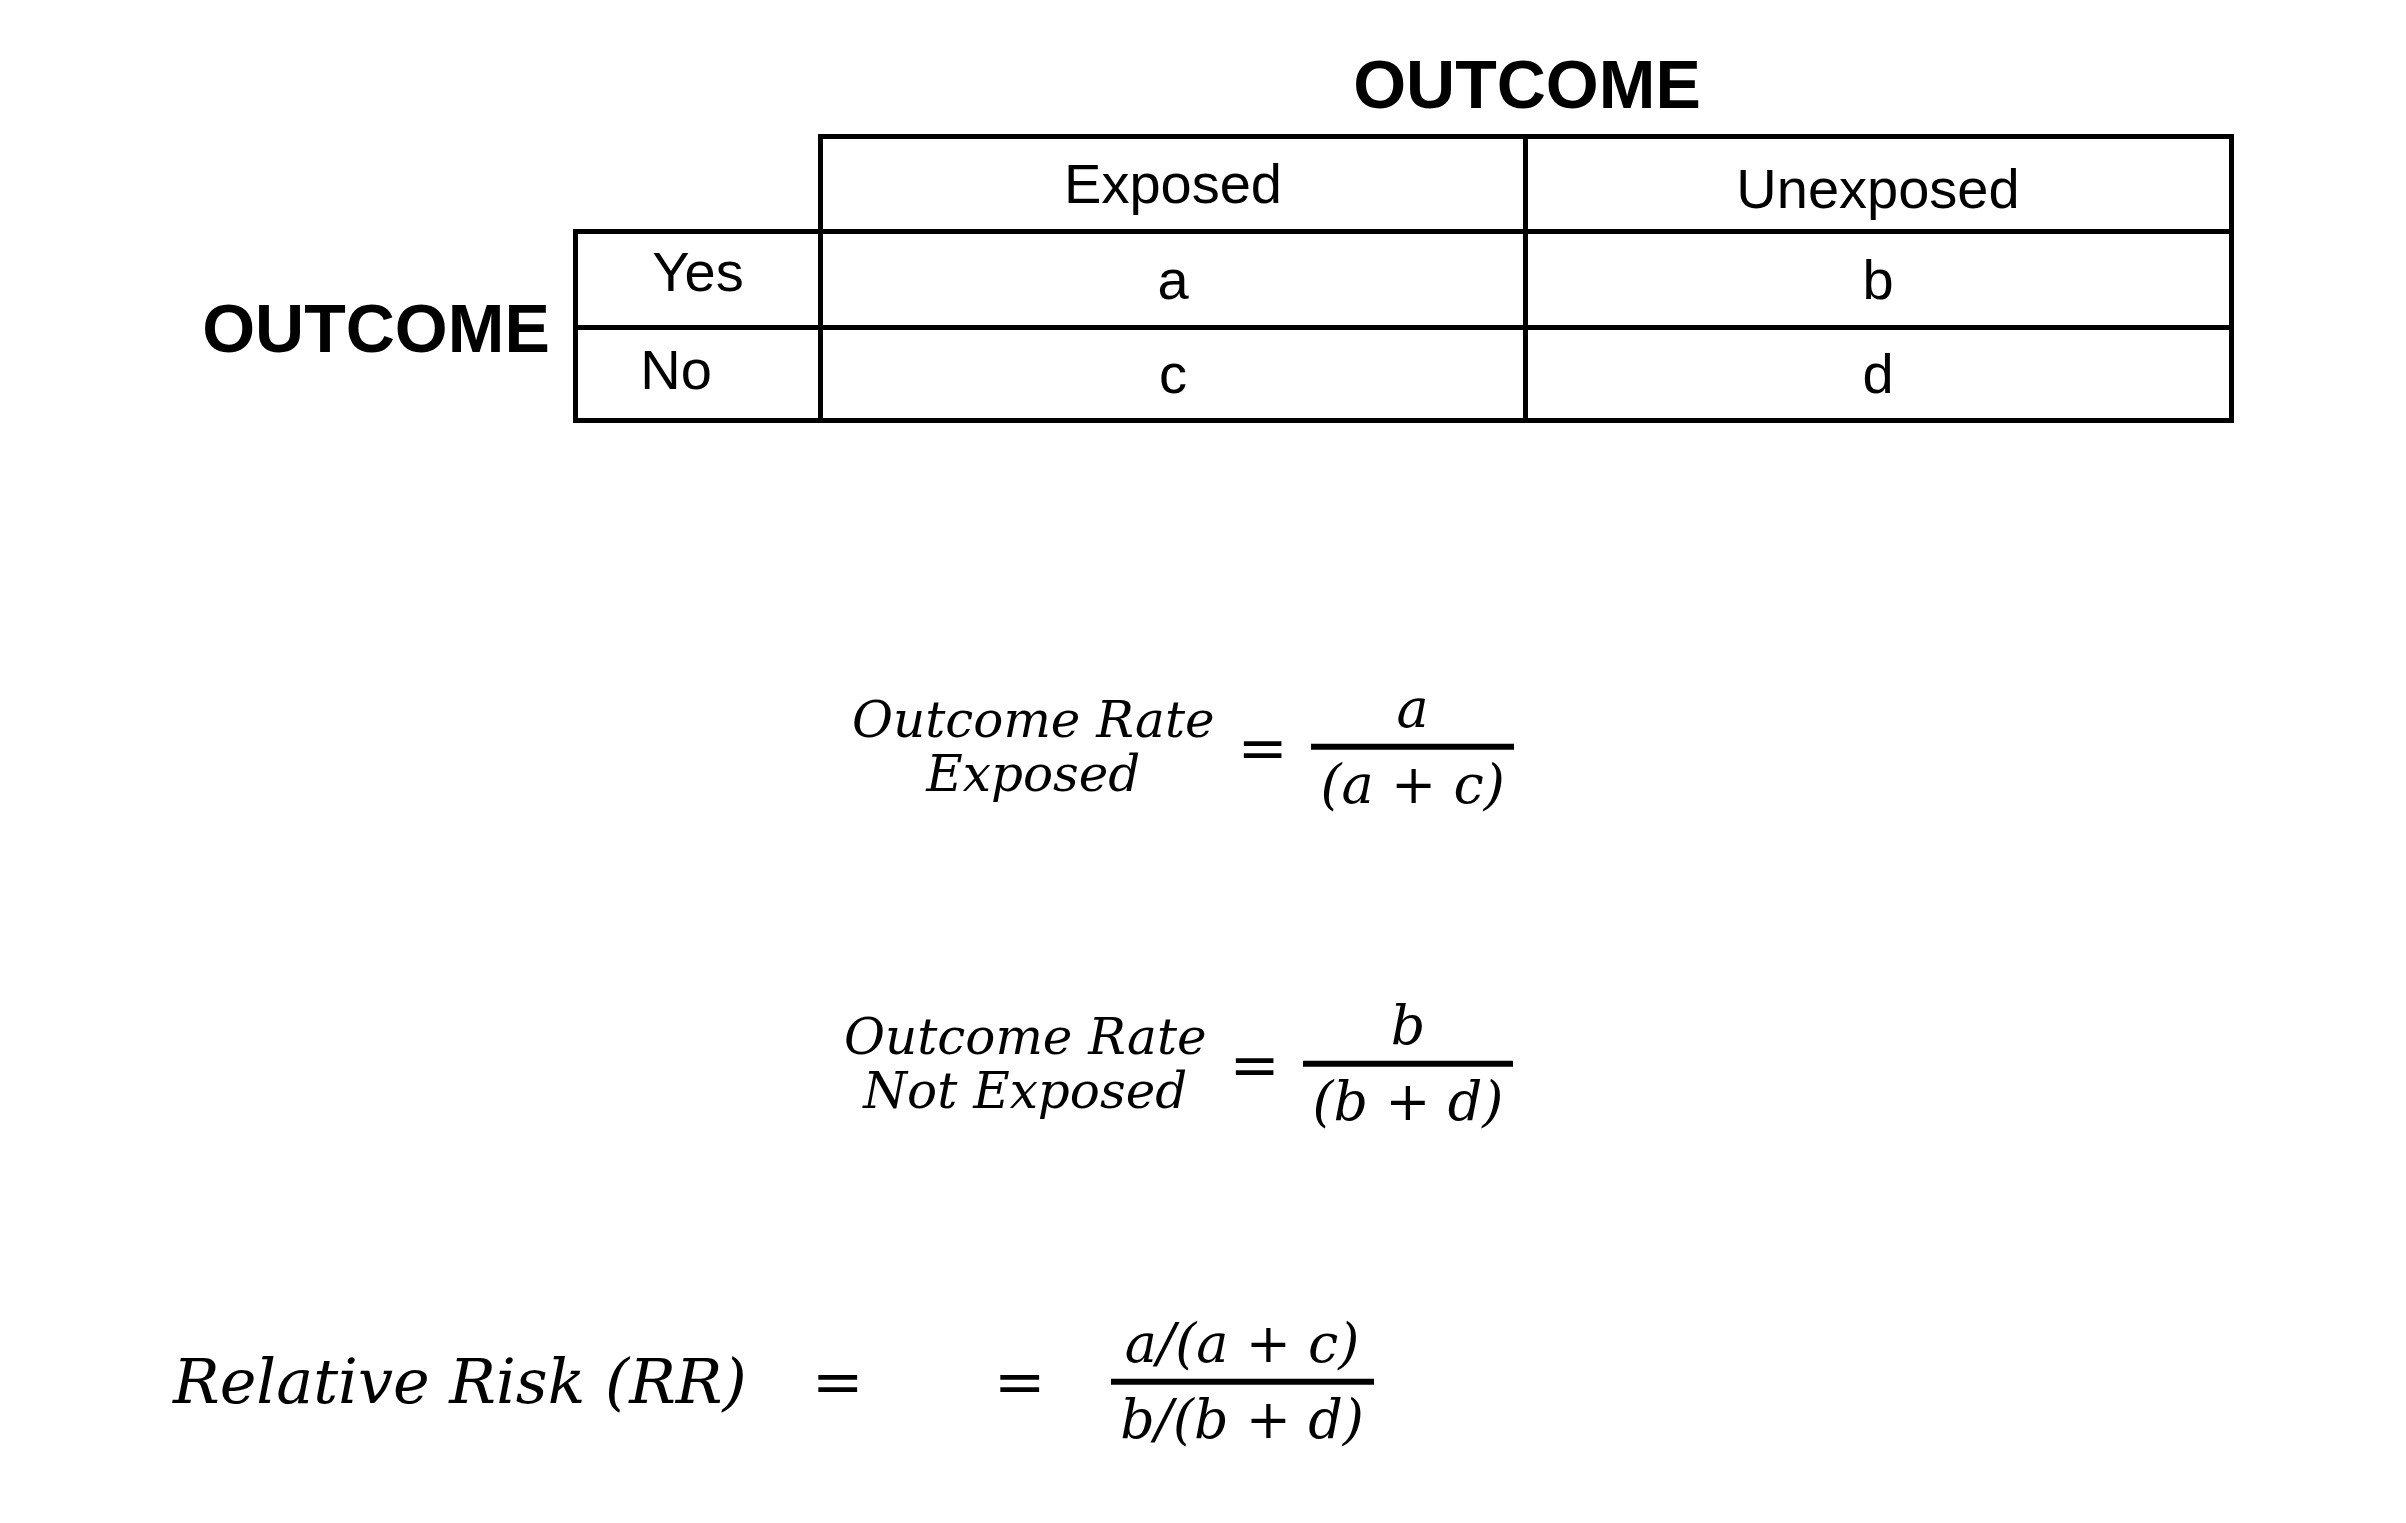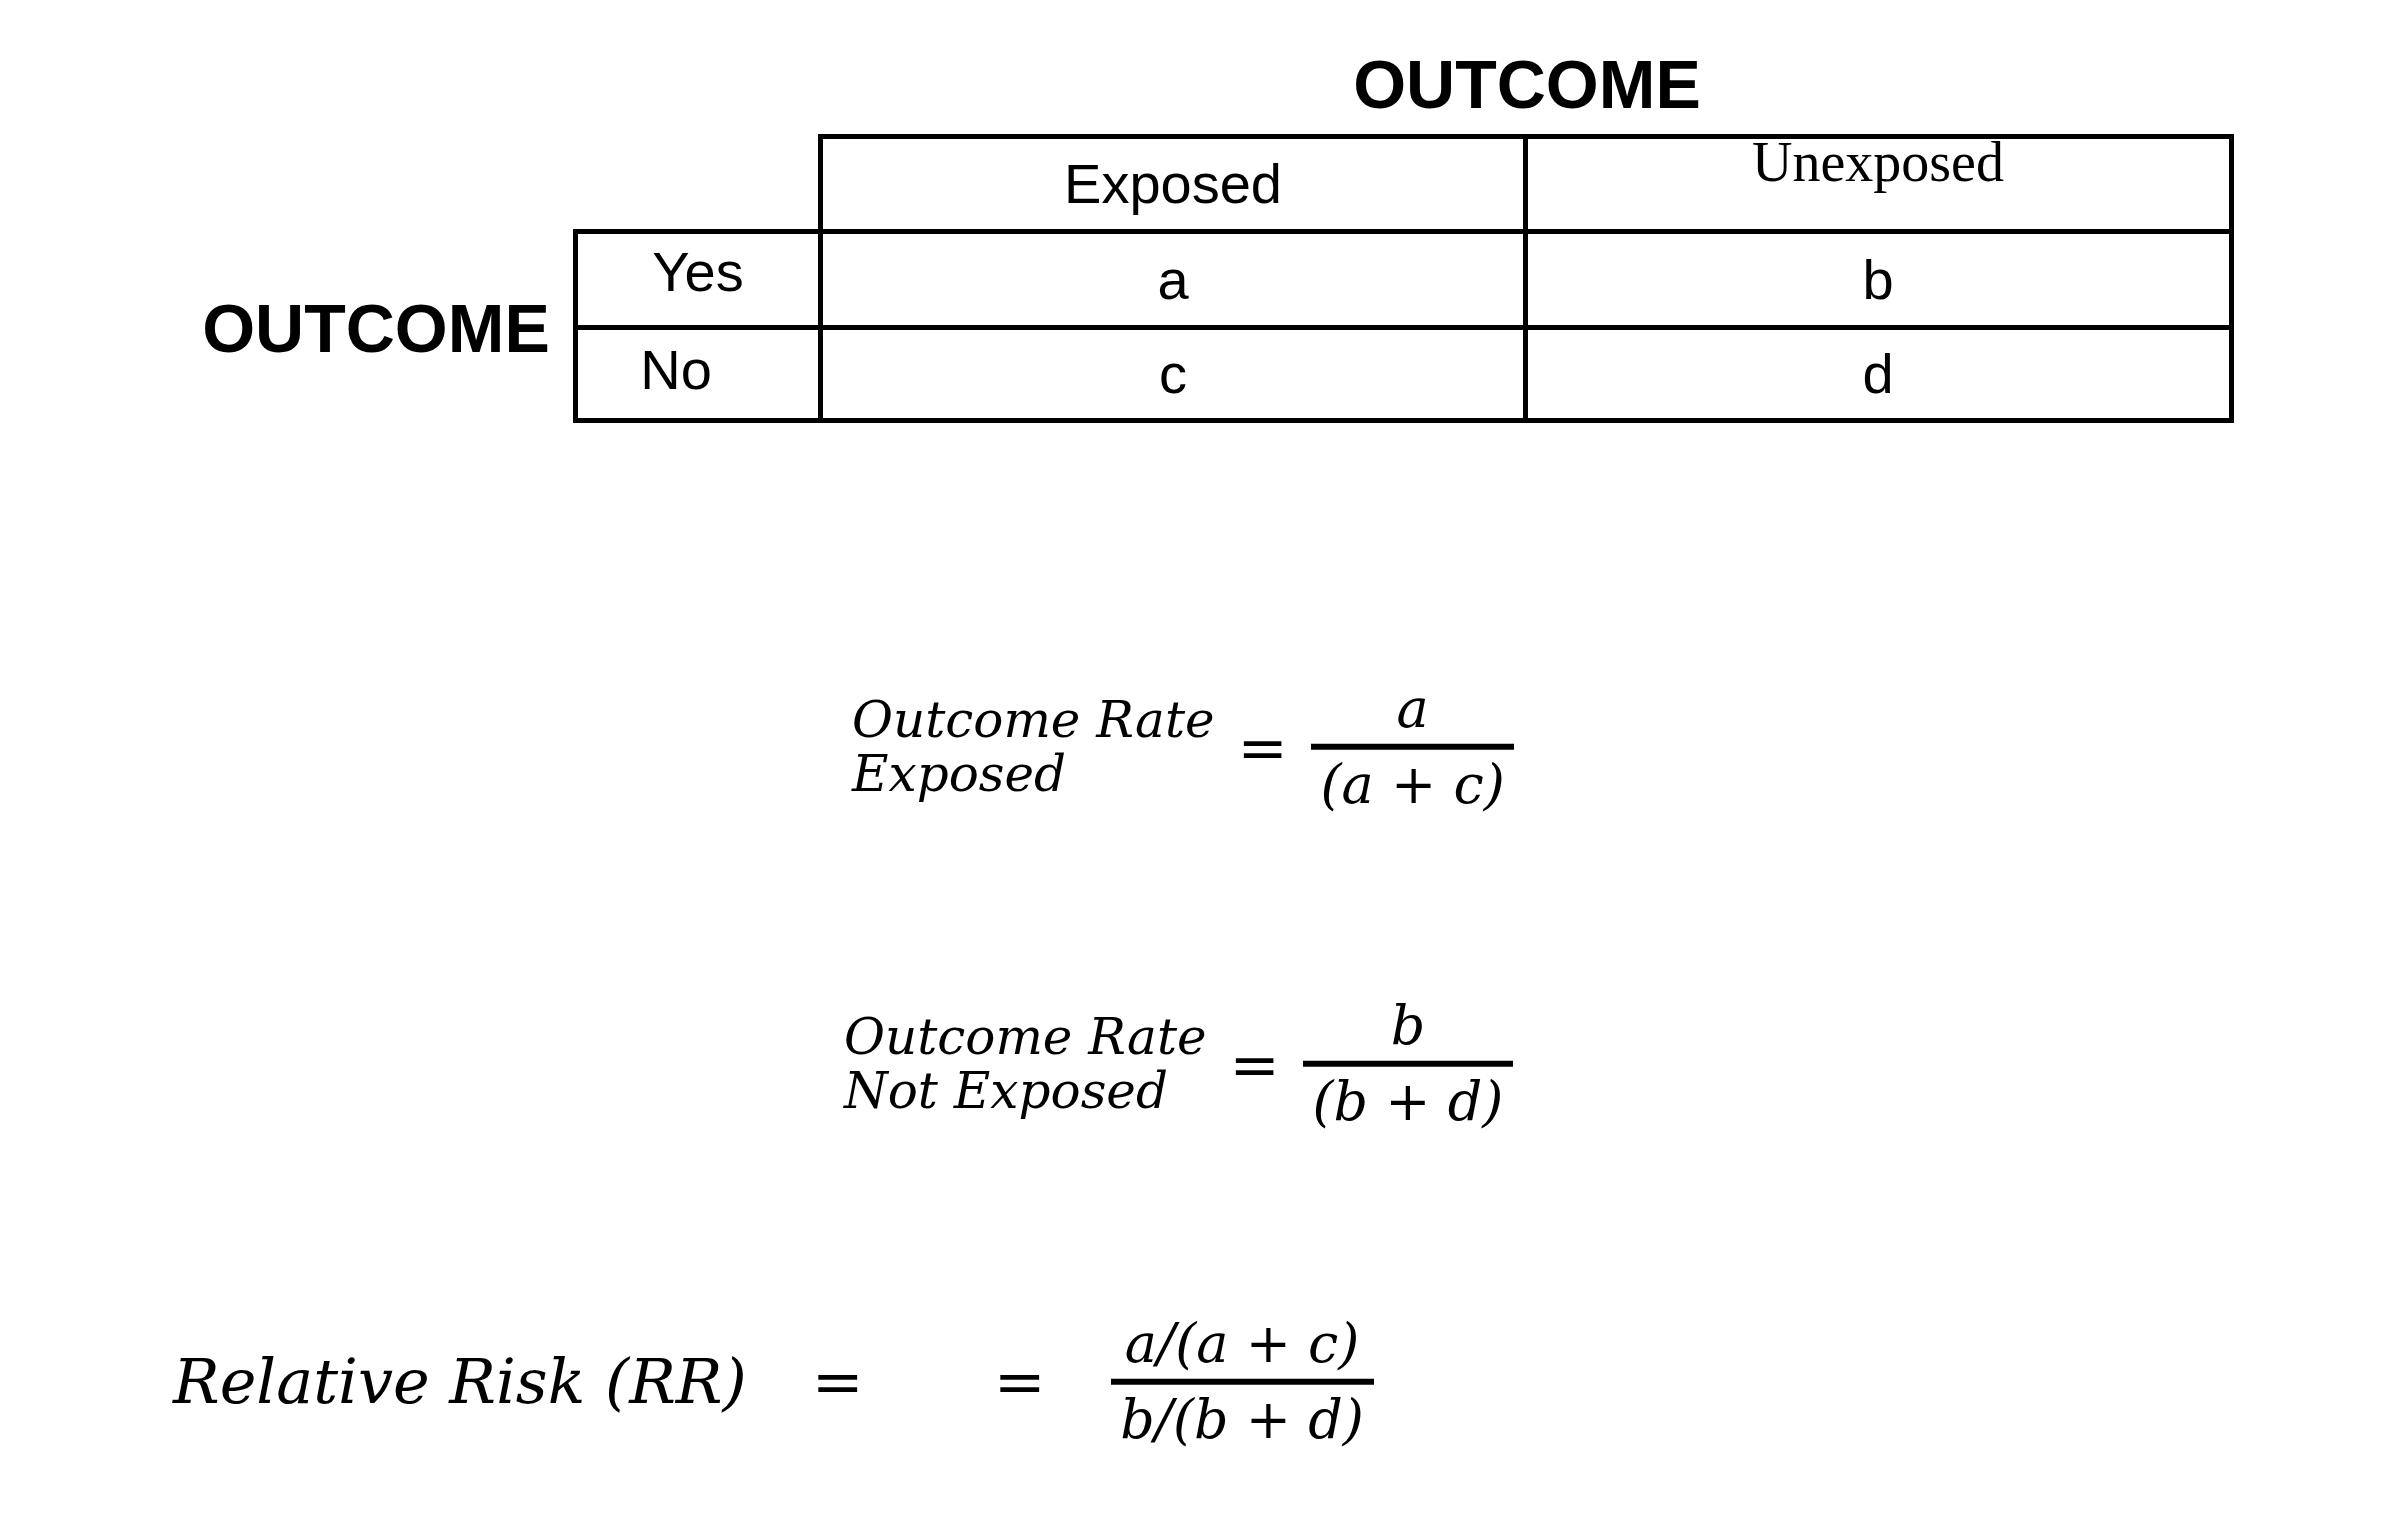--- a/index.html
+++ b/index.html
@@ -46,21 +46,21 @@
   .math {
     position: absolute;
     display: flex;
     align-items: center;
     font-family: "DejaVu Serif", serif;
     font-style: italic;
     transform: translateY(-50%);
     white-space: nowrap;
   }
   .mlabel {
-    text-align: left;
+    text-align: center;
     font-size: 50px;
     line-height: 1.08;
   }
   .mlabel span { display: block; }
   .meq {
     font-size: 60px;
     margin: 0 23px;
     line-height: 1;
   }
   .frac {
@@ -98,21 +98,21 @@
   <div class="line" style="left:818px;  top:134px; width:1416px; height:4.9px;"></div>
   <div class="line" style="left:573px;  top:229px; width:1660px; height:4.9px;"></div>
   <div class="line" style="left:573px;  top:325px; width:1660px; height:4.9px;"></div>
   <div class="line" style="left:573px;  top:418px; width:1660px; height:4.9px;"></div>
   <div class="line" style="left:573px;  top:229px; width:4.9px; height:194px;"></div>
   <div class="line" style="left:818px;  top:134px; width:4.9px; height:289px;"></div>
   <div class="line" style="left:1523px; top:134px; width:4.9px; height:289px;"></div>
   <div class="line" style="left:2229px; top:134px; width:4.9px; height:289px;"></div>
 
   <div class="cell" style="left:823px; top:139px; width:700px; height:90px;">Exposed</div>
-  <div class="cell" style="left:1527px; top:129px; width:702px; height:66px;font-family:Liberation Serif, serif;">Unexposed</div>
+  <div class="cell" style="left:1527px; top:156px; width:702px; height:66px;">Unexposed</div>
 
   <div class="cell" style="left:578px; top:234px; width:240px; height:76px;">Yes</div>
   <div class="cell" style="left:578px; top:326px; width:196px; height:88px;">No</div>
 
   <div class="cell" style="left:823px;  top:234px; width:700px; height:91px;">a</div>
   <div class="cell" style="left:1527px; top:234px; width:702px; height:91px;">b</div>
   <div class="cell" style="left:823px;  top:330px; width:700px; height:88px;">c</div>
   <div class="cell" style="left:1527px; top:330px; width:702px; height:88px;">d</div>
 
   <div class="math" style="left:852px; top:747px;">

